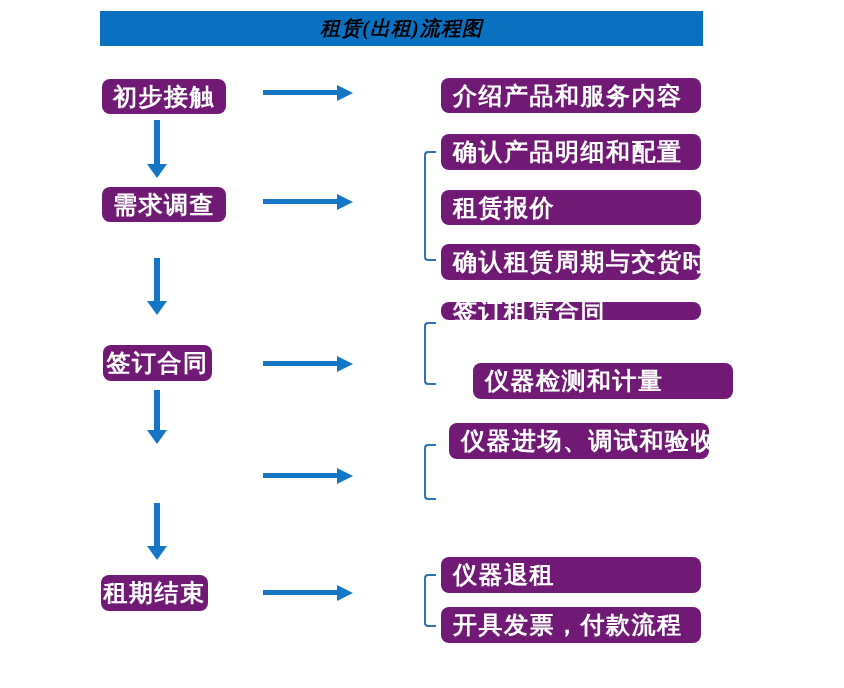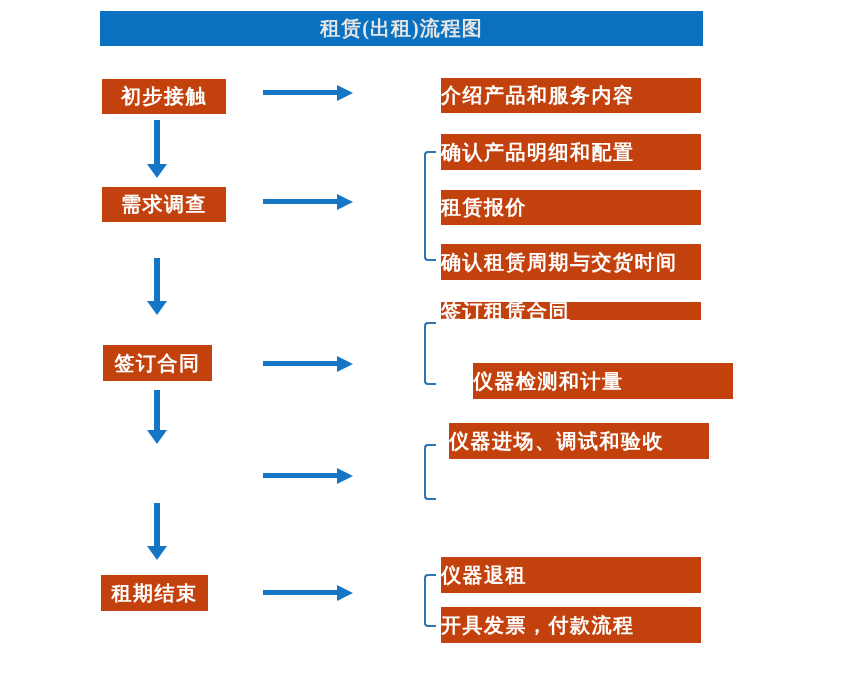--- a/index.html
+++ b/index.html
@@ -5,32 +5,32 @@
   html,body{margin:0;padding:0;background:#ffffff;}
   .stage{
     position:relative;
     width:844px;height:688px;
     background:#ffffff;
     overflow:hidden;
     font-family:"Liberation Serif","DejaVu Serif",serif;
   }
   .title{
     position:absolute;left:100px;top:11px;width:603px;height:35px;
-    background:#0a70c0;color:#e5e5e5;
+    background:#0a70c0;color:#000000;
     display:flex;align-items:center;justify-content:center;
-    font-size:20px;font-weight:700;letter-spacing:1px;
+    font-size:20px;font-weight:700;letter-spacing:1px;font-style:italic;
   }
   .box{
-    position:absolute;background:#c2410c;color:#ffffff;
+    position:absolute;background:#701a75;color:#ffffff;
     display:flex;align-items:center;
-    font-size:20px;font-weight:700;letter-spacing:1.5px;
-    box-sizing:border-box;white-space:nowrap;
+    font-size:24px;font-weight:700;letter-spacing:1.5px;
+    box-sizing:border-box;white-space:nowrap;border-radius:8px;
   }
   .lbox{justify-content:center;}
-  .rbox{left:441px;width:260px;justify-content:flex-start;}
+  .rbox{left:441px;width:260px;padding-left:12px;justify-content:flex-start;}
 
   .l1{left:102px;top:79px;width:124px;height:35px;}
   .l2{left:102px;top:187px;width:124px;height:35px;}
   .l3{left:103px;top:345px;width:109px;height:36px;}
   .l4{left:101px;top:458px;width:107px;height:35px;}
   .l5{left:101px;top:575px;width:107px;height:36px;}
 
   .r1{top:78px;height:35px;}
   .r2{top:134px;height:36px;}
   .r3{top:190px;height:35px;}

